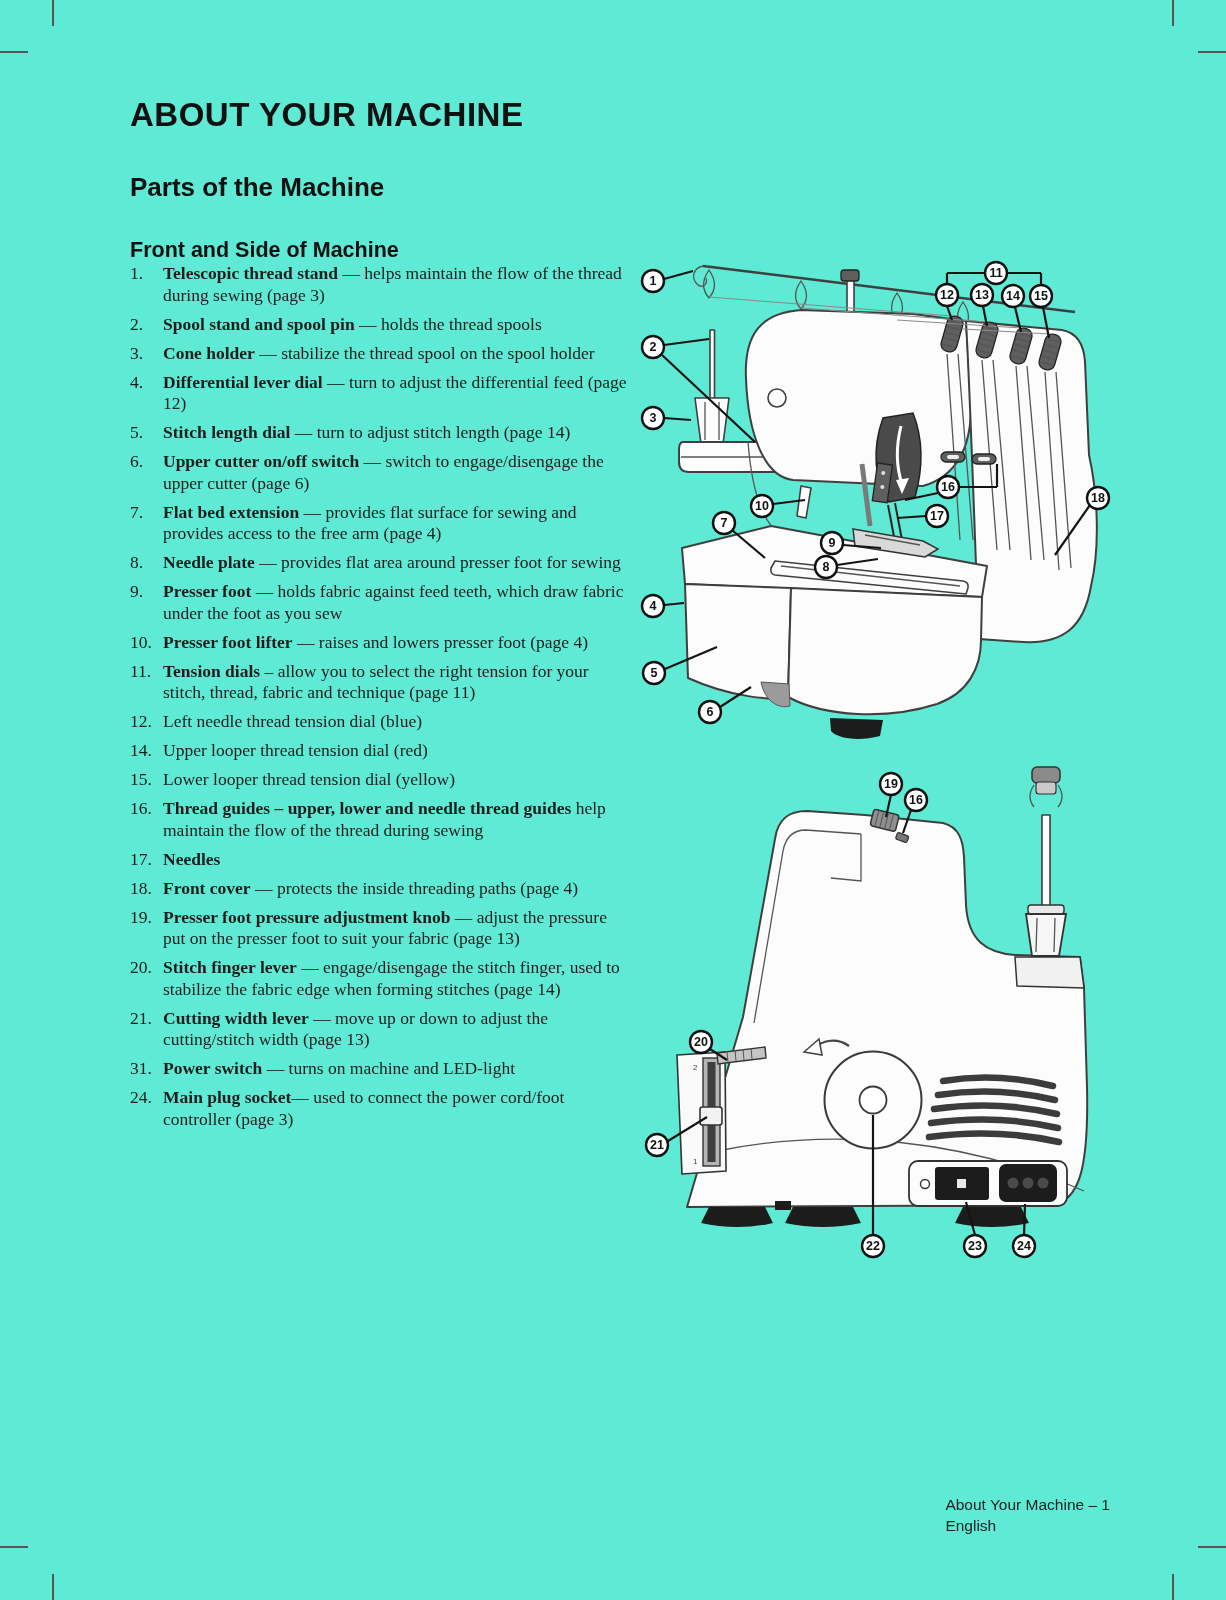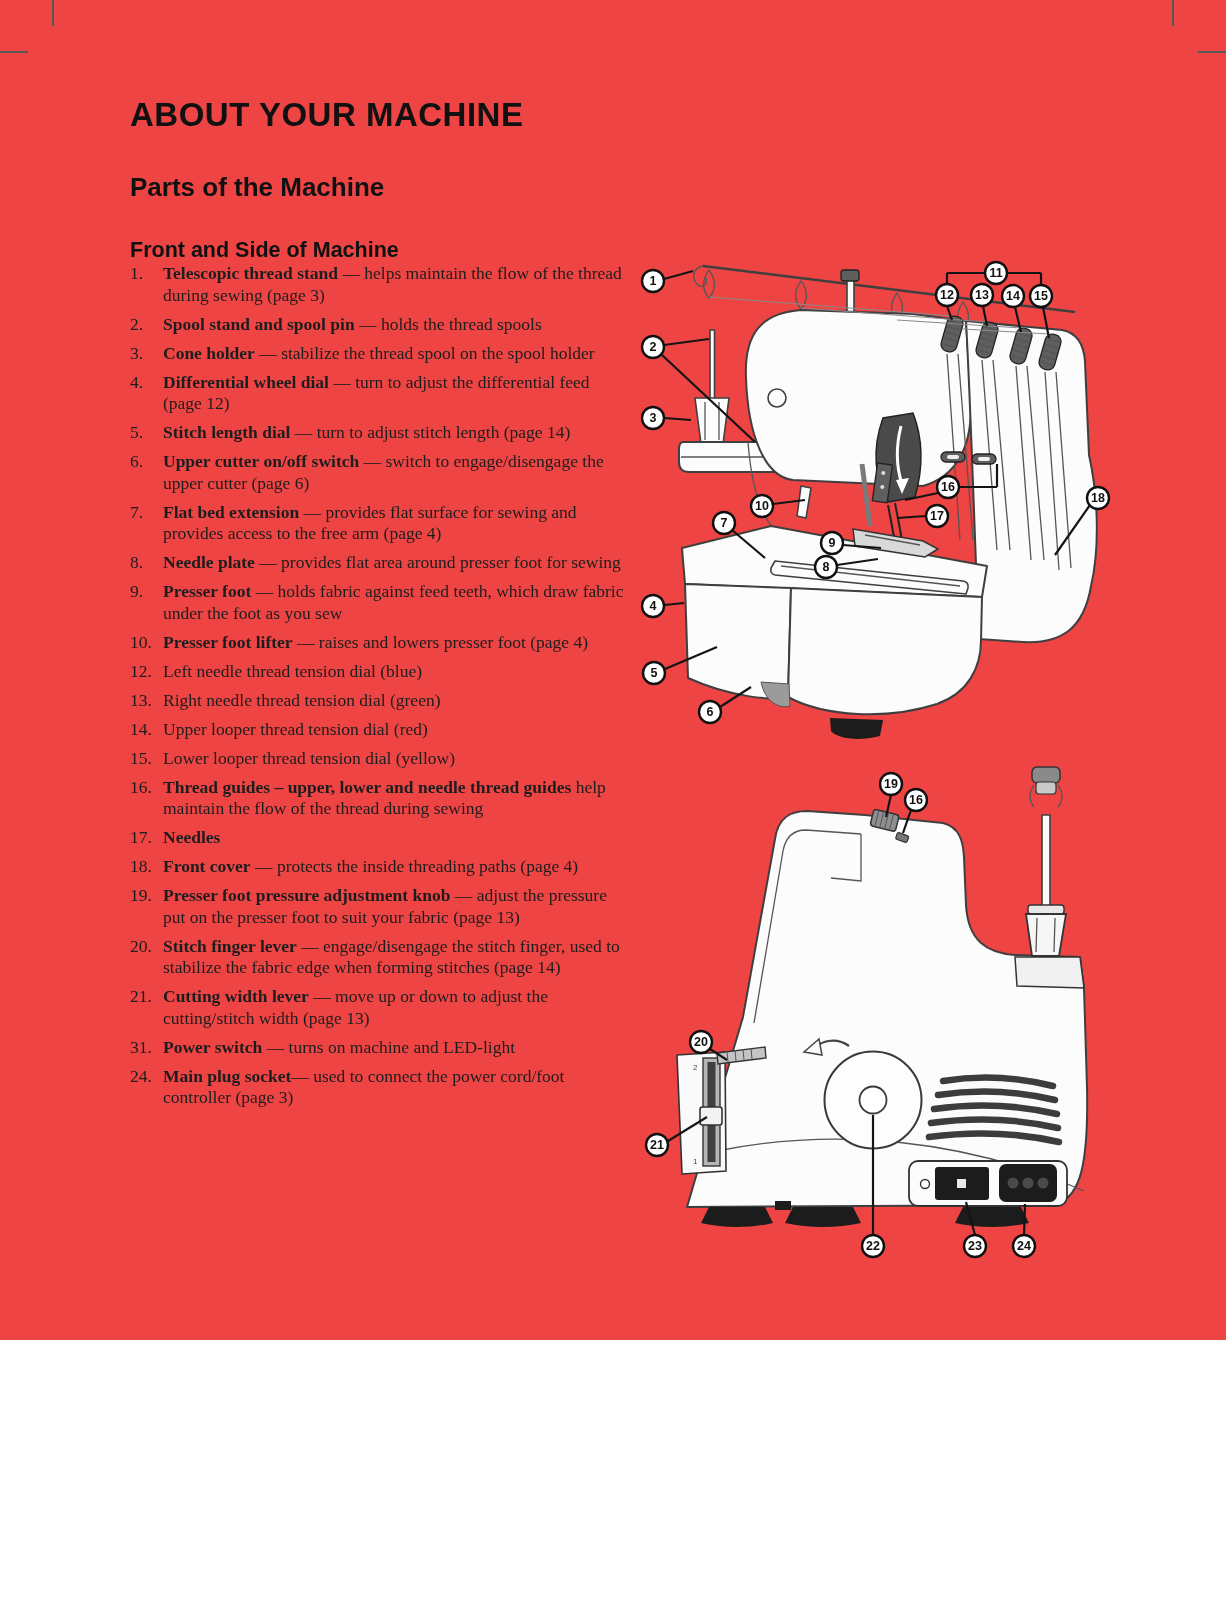--- a/index.html
+++ b/index.html
@@ -1,18 +1,18 @@
 <!DOCTYPE html>
 <html><head>
 <meta charset="utf-8">
 <style>
   * { margin:0; padding:0; box-sizing:border-box; }
   html,body { background:#ffffff; }
   .page {
-    position:relative; width:1226px; height:1340px; background:#ef4444;
+    position:relative; width:1226px; height:1600px; background:#5eead4;
     color:#1a1a1a; font-family:"Liberation Serif", serif; overflow:hidden;text-decoration:underline;
   }
   .mark { position:absolute; background:#575757; }
   .mark.h { height:2px; width:28px; }
   .mark.v { width:2px; height:26px; }
 
   h1.title {
     position:absolute; left:130px; top:96px;
     font:bold 33px "Liberation Sans", sans-serif; letter-spacing:.5px; color:#111;
   }
@@ -71,29 +71,29 @@
   <span class="mark v" style="left:1172px; top:1574px;"></span>
 
   <h1 class="title">ABOUT YOUR MACHINE</h1>
   <h2 class="section">Parts of the Machine</h2>
   <h3 class="subsection">Front and Side of Machine</h3>
 
   <ol id="parts-list">
       <li><span class="num">1.</span><b>Telescopic thread stand</b> — helps maintain the flow of the thread during sewing (page 3)</li>
       <li><span class="num">2.</span><b>Spool stand and spool pin</b> — holds the thread spools</li>
       <li><span class="num">3.</span><b>Cone holder</b> — stabilize the thread spool on the spool holder</li>
-      <li><span class="num">4.</span><b>Differential wheel dial</b> — turn to adjust the differential feed (page 12)</li>
+      <li><span class="num">4.</span><b>Differential lever dial</b> — turn to adjust the differential feed (page 12)</li>
       <li><span class="num">5.</span><b>Stitch length dial</b> — turn to adjust stitch length (page 14)</li>
       <li><span class="num">6.</span><b>Upper cutter on/off switch</b> — switch to engage/disengage the upper cutter (page 6)</li>
       <li><span class="num">7.</span><b>Flat bed extension</b> — provides flat surface for sewing and provides access to the free arm (page 4)</li>
       <li><span class="num">8.</span><b>Needle plate</b> — provides flat area around presser foot for sewing</li>
       <li><span class="num">9.</span><b>Presser foot</b> — holds fabric against feed teeth, which draw fabric under the foot as you sew</li>
       <li><span class="num">10.</span><b>Presser foot lifter</b> — raises and lowers presser foot (page 4)</li>
+      <li><span class="num">11.</span><b>Tension dials</b> – allow you to select the right tension for your stitch, thread, fabric and technique (page 11)</li>
       <li><span class="num">12.</span>Left needle thread tension dial (blue)</li>
-      <li><span class="num">13.</span>Right needle thread tension dial (green)</li>
       <li><span class="num">14.</span>Upper looper thread tension dial (red)</li>
       <li><span class="num">15.</span>Lower looper thread tension dial (yellow)</li>
       <li><span class="num">16.</span><b>Thread guides – upper, lower and needle thread guides</b> help maintain the flow of the thread during sewing</li>
       <li><span class="num">17.</span><b>Needles</b></li>
       <li><span class="num">18.</span><b>Front cover</b> — protects the inside threading paths (page 4)</li>
       <li><span class="num">19.</span><b>Presser foot pressure adjustment knob</b> — adjust the pressure put on the presser foot to suit your fabric (page 13)</li>
       <li><span class="num">20.</span><b>Stitch finger lever</b> — engage/disengage the stitch finger, used to stabilize the fabric edge when forming stitches (page 14)</li>
       <li><span class="num">21.</span><b>Cutting width lever</b> — move up or down to adjust the cutting/stitch width (page 13)</li>
       <li><span class="num">31.</span><b>Power switch</b> — turns on machine and LED-light</li>
       <li><span class="num">24.</span><b>Main plug socket</b>— used to connect the power cord/foot controller (page 3)</li>

